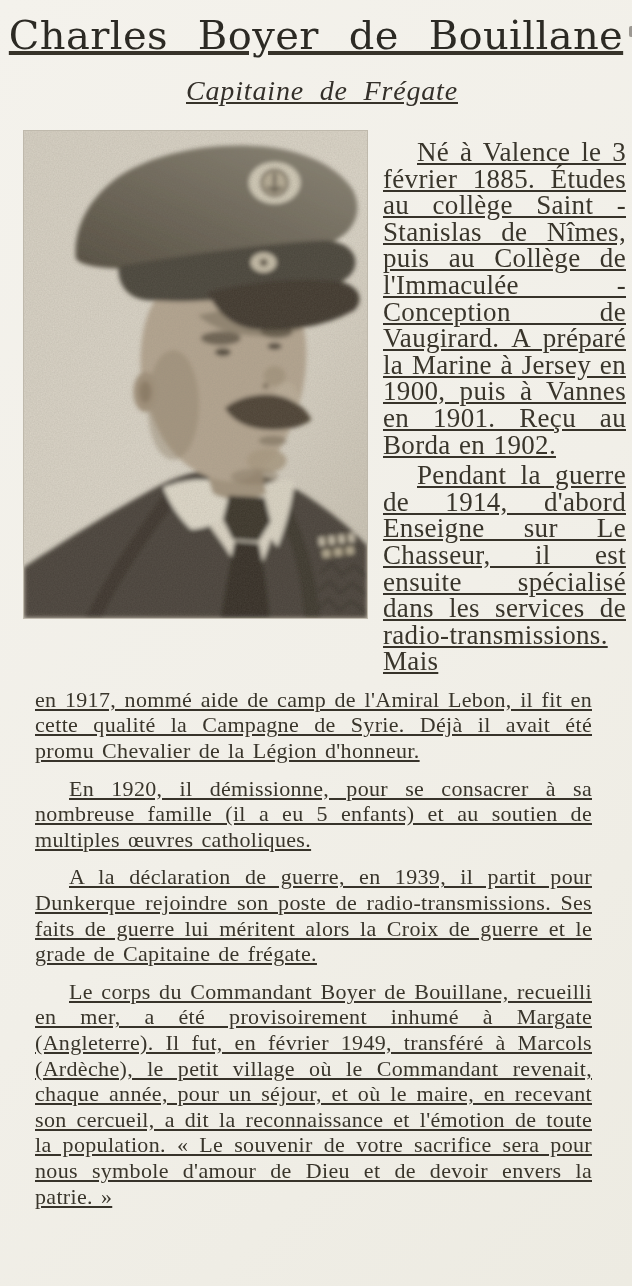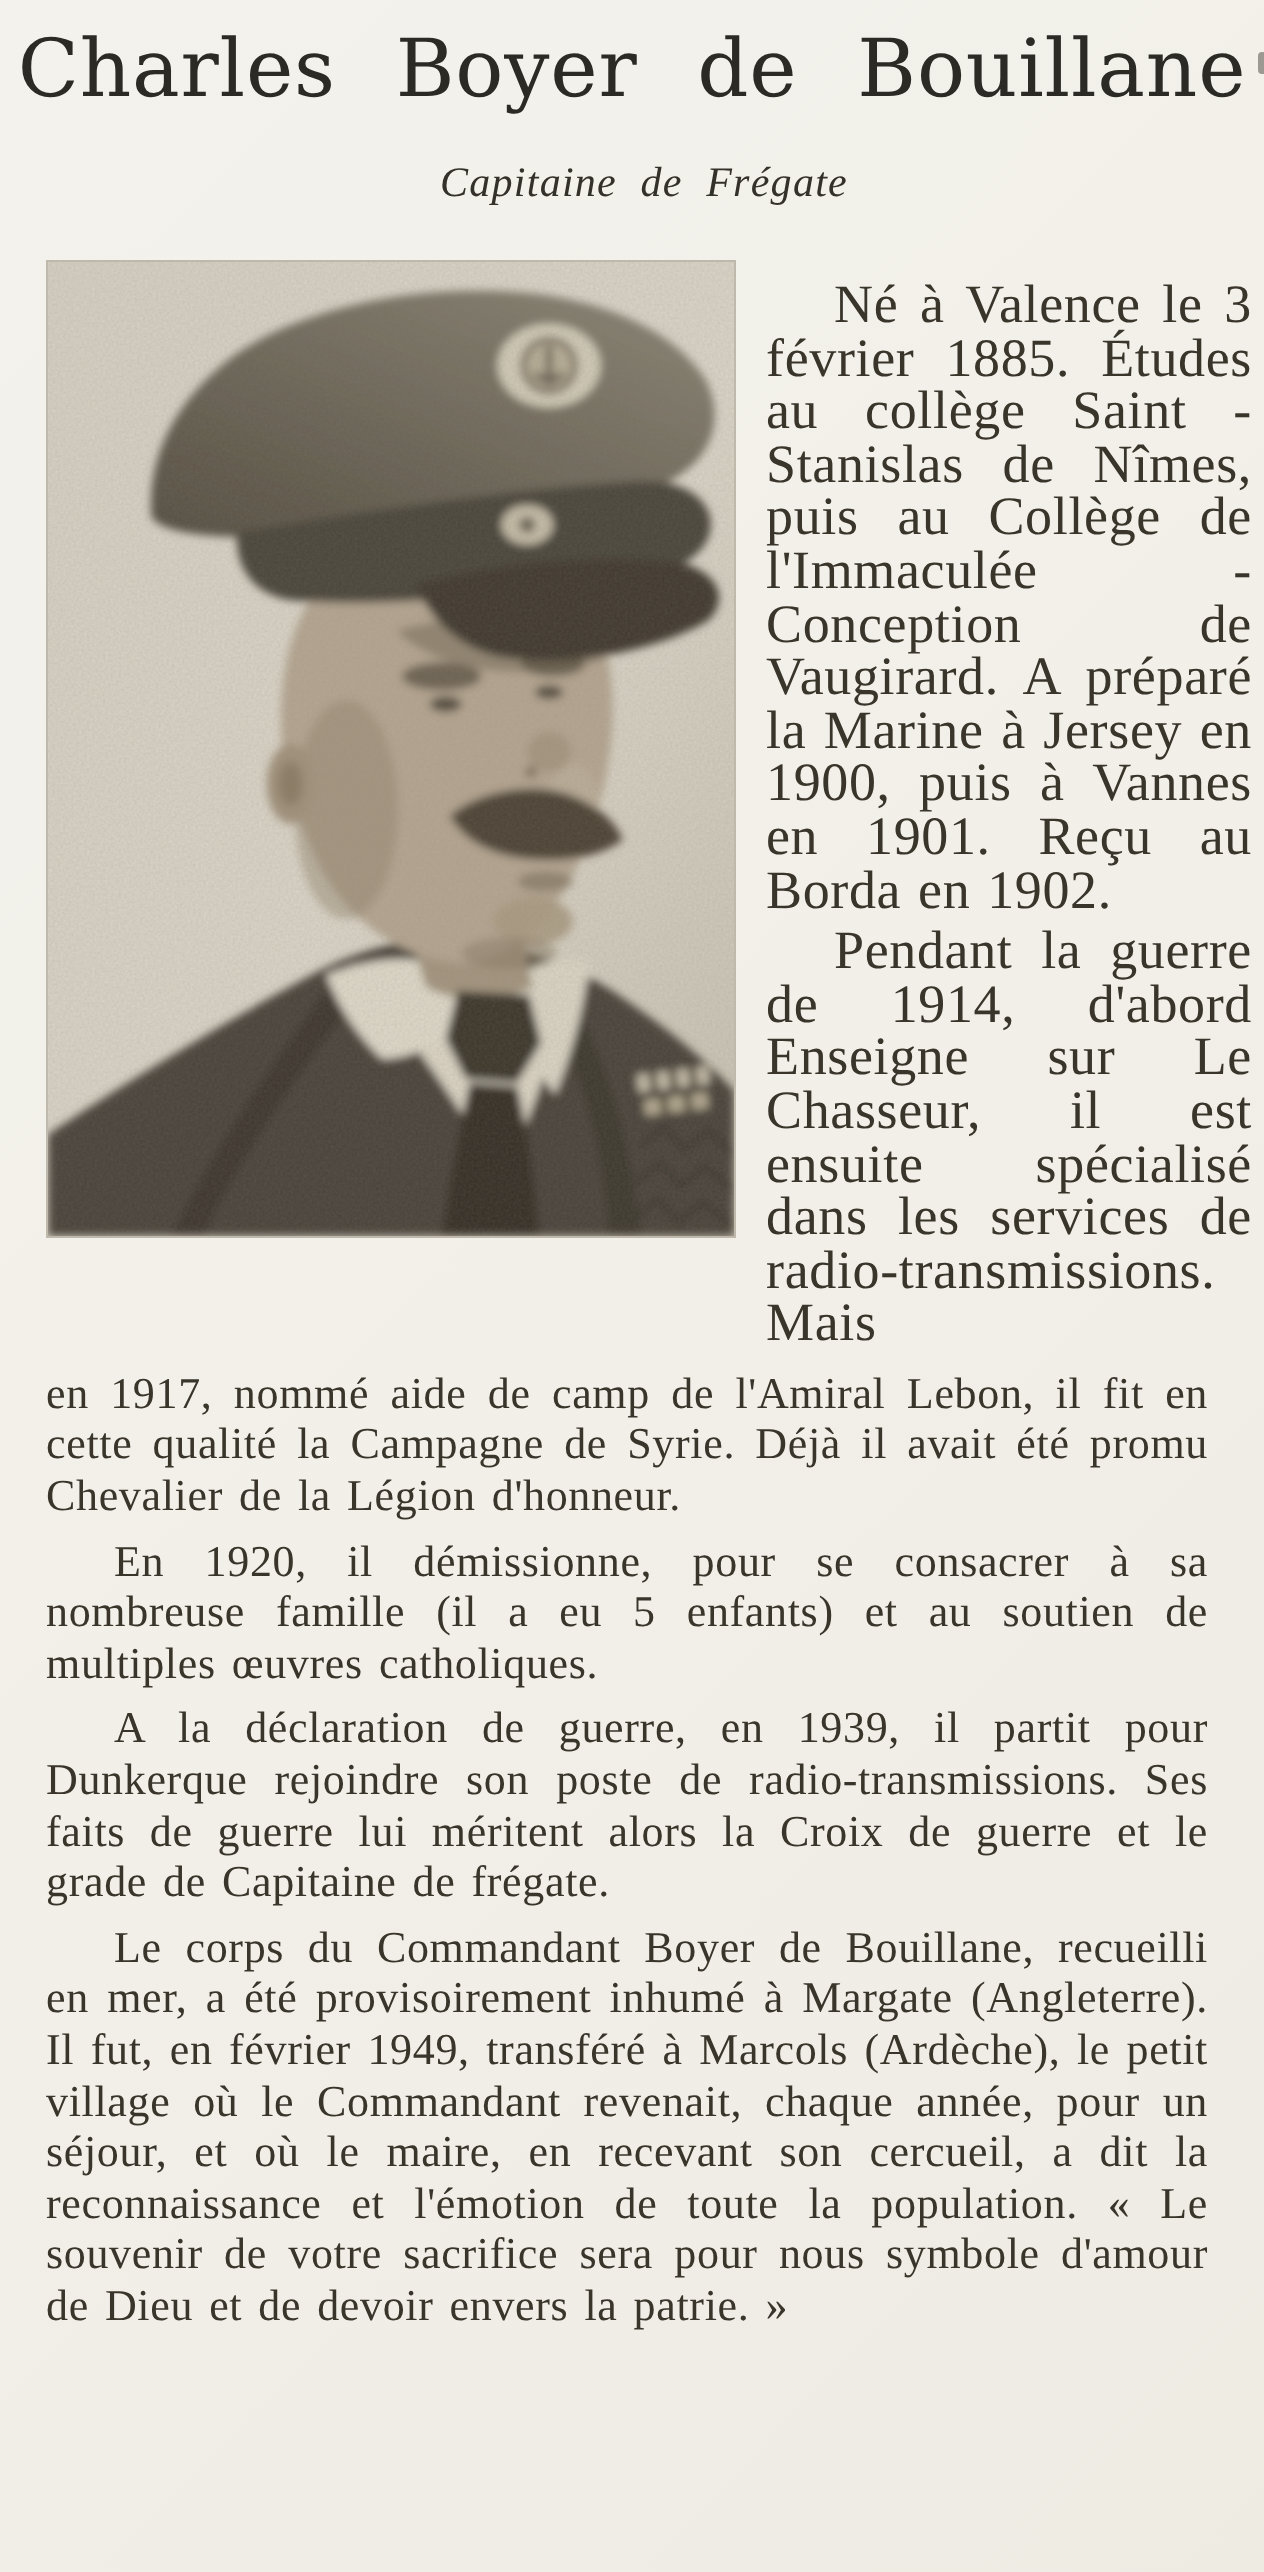--- a/index.html
+++ b/index.html
@@ -5,31 +5,32 @@
   html,body{margin:0;padding:0;}
   body{
     width:632px;height:1286px;overflow:hidden;
     background:#eceae3;
     font-family:"Liberation Serif", serif;
   }
   .page{
     position:relative;width:632px;height:1286px;
     background:linear-gradient(135deg,#f4f2ec 0%,#f1efe8 55%,#edebe2 100%);
     color:#37332a;
+    text-decoration:underline;
   }
   .page-title{
     margin:0;padding-top:12px;
     font-family:"DejaVu Serif","Liberation Serif",serif;
     font-size:40px;line-height:46px;font-weight:400;
     text-align:center;letter-spacing:0.01em;word-spacing:0.42em;
     color:#2c2a24;
   }
   .page-subtitle{
     margin-top:20px;
-    font-size:21px;line-height:26px;font-style:italic;
+    font-size:28px;line-height:26px;font-style:italic;
     text-align:center;letter-spacing:0.03em;word-spacing:0.28em;
     color:#34302a;
     padding-left:12px;
   }
   .content{margin:26px 6px 0 23px;}
   .media-row{display:flex;gap:15px;}
   .photo{
     flex:none;width:345px;height:489px;margin:0;
     border:1px solid #bfb9ac;box-sizing:border-box;
     background:#d6d0c3;
@@ -37,21 +38,21 @@
   .photo svg{display:block;width:100%;height:100%;}
   .column{flex:1;padding-top:9px;}
   .column p{
     margin:0;font-size:27px;line-height:26.6px;
     text-align:justify;letter-spacing:0.012em;word-spacing:0.05em;
     color:#39352b;
   }
   .column p + p{margin-top:4px;}
   .fulltext{padding-right:22px;margin-top:9px;}
   .fulltext p{
-    margin:0;font-size:22px;line-height:25.6px;
+    margin:12px;font-size:22px;line-height:25.6px;
     text-align:justify;letter-spacing:0.015em;word-spacing:0.1em;
     color:#39352b;
   }
   .fulltext p + p{margin-top:7px;}
   .indent{text-indent:34px;}
   .scan-mark{
     position:absolute;right:0;top:26px;width:3px;height:11px;
     background:#55514a;opacity:.55;border-radius:2px 0 0 2px;
   }
 </style>

